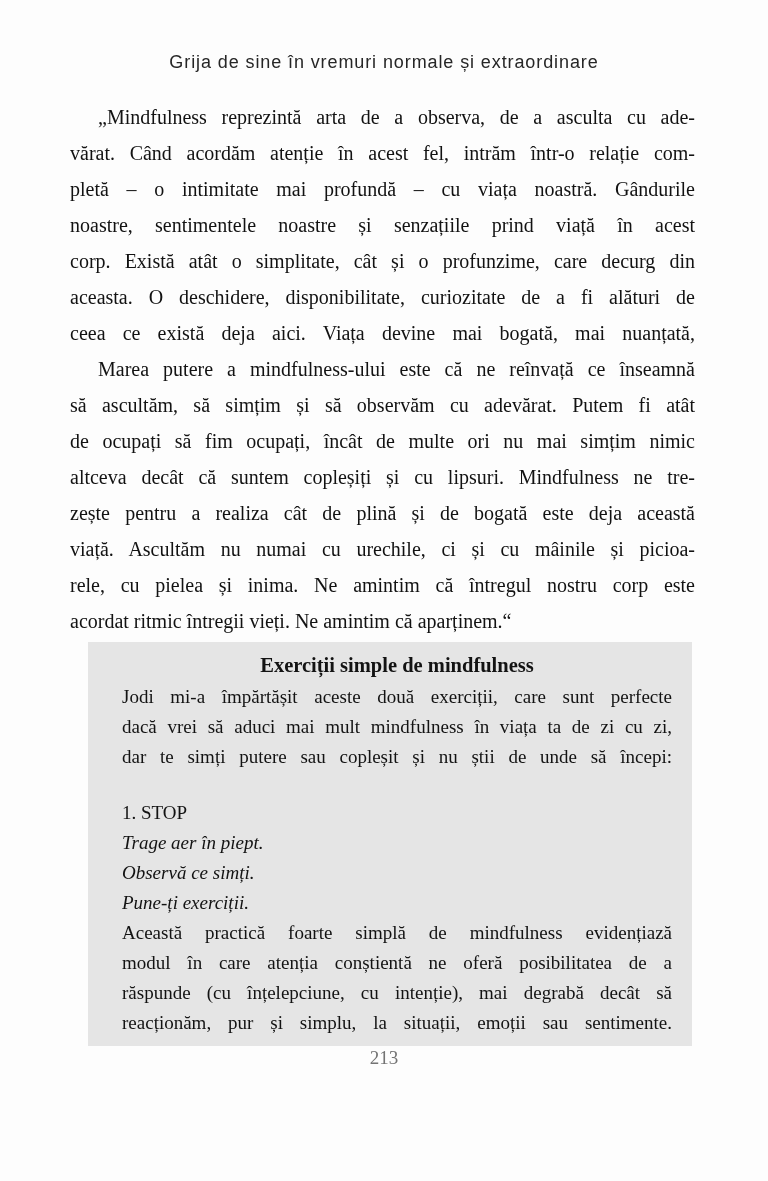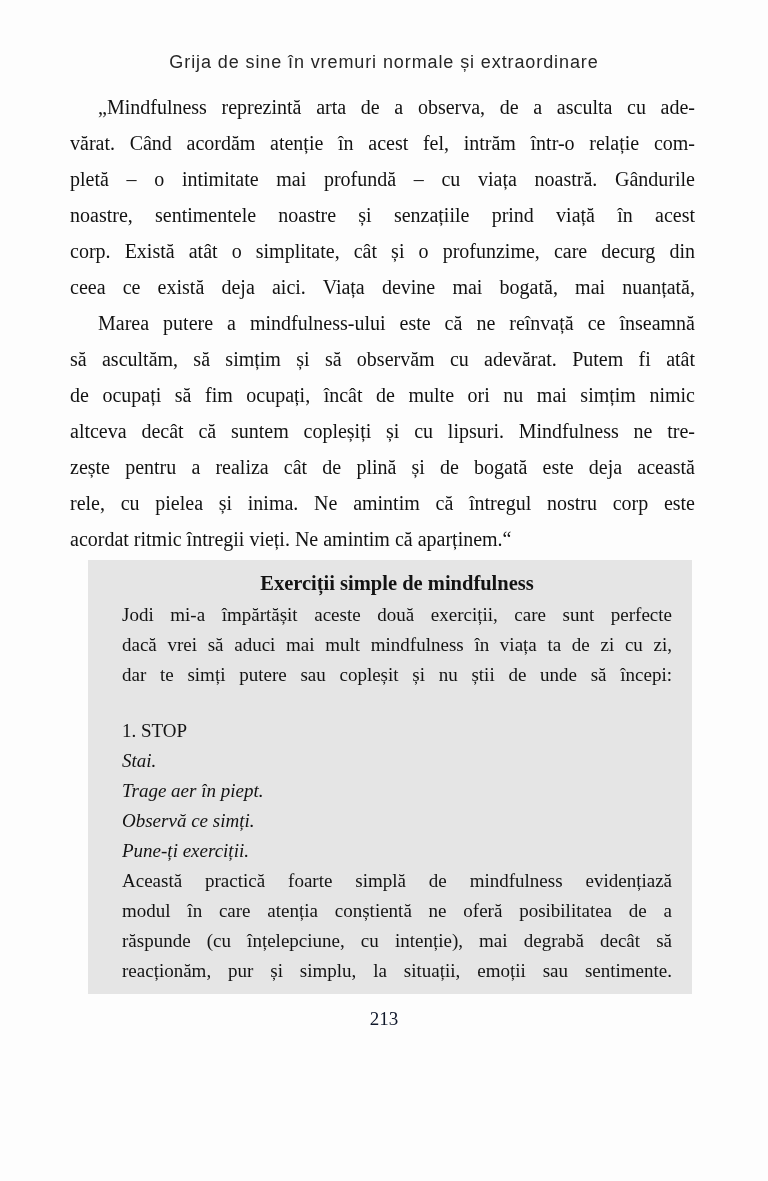--- a/index.html
+++ b/index.html
@@ -17,21 +17,21 @@
     text-align: center;
     font-family: "Liberation Sans", sans-serif;
     font-size: 18px;
     font-weight: 400;
     letter-spacing: 0.9px;
     color: #262626;
     line-height: 24px;
   }
 
   .textcol {
-    margin: 15px 73px 0 70px;
+    margin: 25px 73px 0 70px;
     font-size: 20px;
     line-height: 36px;
     color: #121212;
     hyphens: none;
   }
   .ln {
     text-align: justify;
     text-align-last: justify;
     white-space: normal;
     overflow: hidden;
@@ -58,63 +58,63 @@
   .bln {
     text-align: justify;
     text-align-last: justify;
     overflow: hidden;
   }
   .bln.plain { text-align: left; text-align-last: left; }
   .bln.it { font-style: italic; text-align: left; text-align-last: left; }
   .box-gap { height: 26px; }
 
   .page-number {
-    margin-top: 13px;
     text-align: center;
     font-size: 19px;
-    color: #0f172a;
+    color: #737373;
     line-height: 24px;
   }
 </style>
 </head>
 <body>
 
 <div class="page">
 
   <div class="running-header">Grija de sine în vremuri normale și extraordinare</div>
 
   <div class="textcol">
 
     <div class="ln ind">„Mindfulness reprezintă arta de a observa, de a asculta cu ade-</div>
     <div class="ln">vărat. Când acordăm atenție în acest fel, intrăm într-o relație com-</div>
     <div class="ln">pletă – o intimitate mai profundă – cu viața noastră. Gândurile</div>
     <div class="ln">noastre, sentimentele noastre și senzațiile prind viață în acest</div>
     <div class="ln">corp. Există atât o simplitate, cât și o profunzime, care decurg din</div>
+    <div class="ln">aceasta. O deschidere, disponibilitate, curiozitate de a fi alături de</div>
     <div class="ln">ceea ce există deja aici. Viața devine mai bogată, mai nuanțată,</div>
 
     <div class="ln ind">Marea putere a mindfulness-ului este că ne reînvață ce înseamnă</div>
     <div class="ln">să ascultăm, să simțim și să observăm cu adevărat. Putem fi atât</div>
     <div class="ln">de ocupați să fim ocupați, încât de multe ori nu mai simțim nimic</div>
     <div class="ln">altceva decât că suntem copleșiți și cu lipsuri. Mindfulness ne tre-</div>
     <div class="ln">zește pentru a realiza cât de plină și de bogată este deja această</div>
+    <div class="ln">viață. Ascultăm nu numai cu urechile, ci și cu mâinile și picioa-</div>
     <div class="ln">rele, cu pielea și inima. Ne amintim că întregul nostru corp este</div>
     <div class="ln end">acordat ritmic întregii vieți. Ne amintim că aparținem.“</div>
   </div>
 
   <div class="exercise-box">
     <div class="box-title">Exerciții simple de mindfulness</div>
 
     <div class="bln">Jodi mi-a împărtășit aceste două exerciții, care sunt perfecte</div>
     <div class="bln">dacă vrei să aduci mai mult mindfulness în viața ta de zi cu zi,</div>
     <div class="bln">dar te simți putere sau copleșit și nu știi de unde să începi:</div>
 
     <div class="box-gap"></div>
 
     <div class="bln plain">1. STOP</div>
-    <div class="bln it">Stai.</div>
     <div class="bln it">Trage aer în piept.</div>
     <div class="bln it">Observă ce simți.</div>
     <div class="bln it">Pune-ți exerciții.</div>
 
     <div class="bln">Această practică foarte simplă de mindfulness evidențiază</div>
     <div class="bln">modul în care atenția conștientă ne oferă posibilitatea de a</div>
     <div class="bln">răspunde (cu înțelepciune, cu intenție), mai degrabă decât să</div>
     <div class="bln">reacționăm, pur și simplu, la situații, emoții sau sentimente.</div>
   </div>
 

